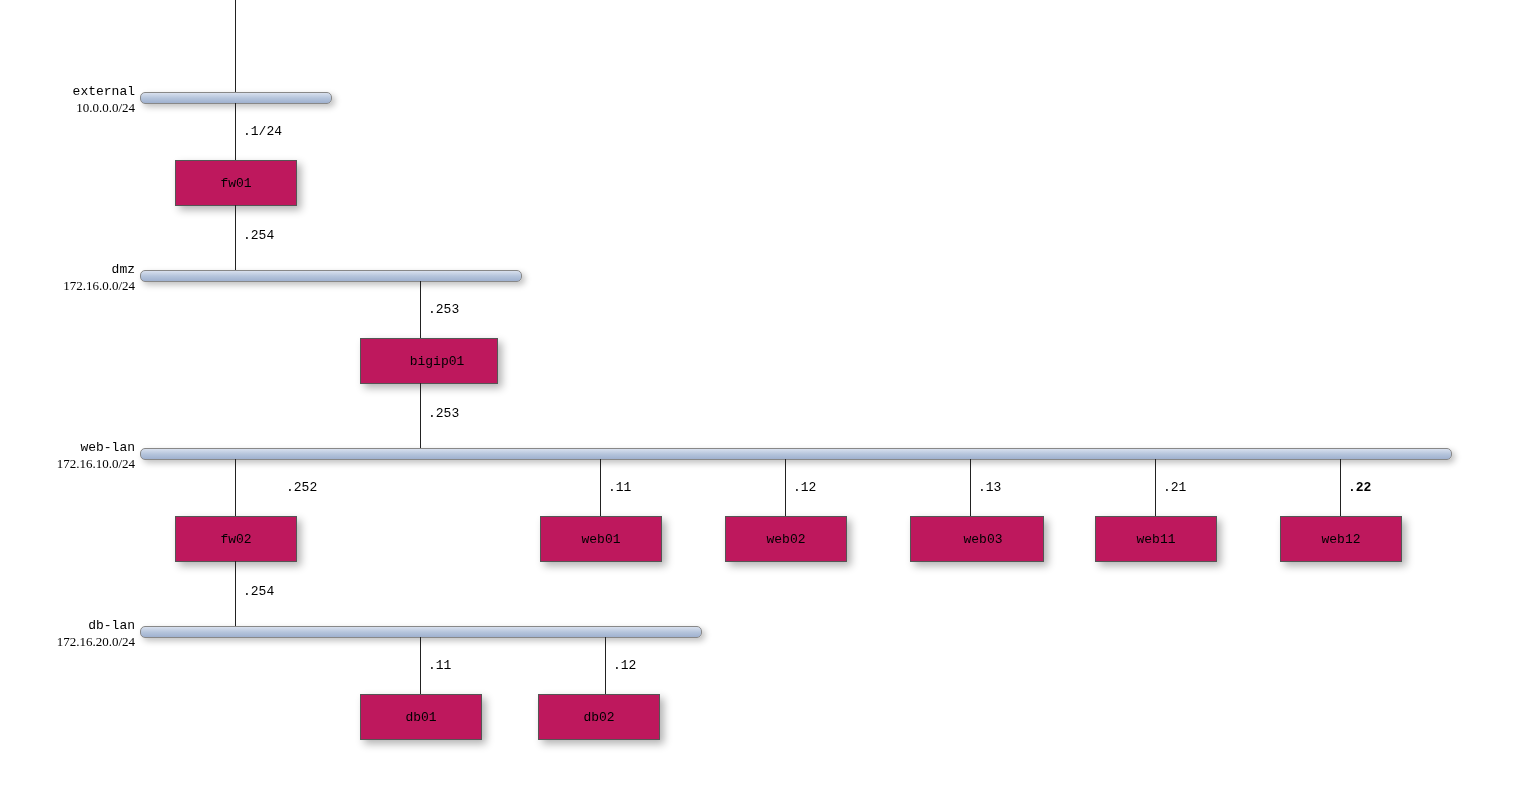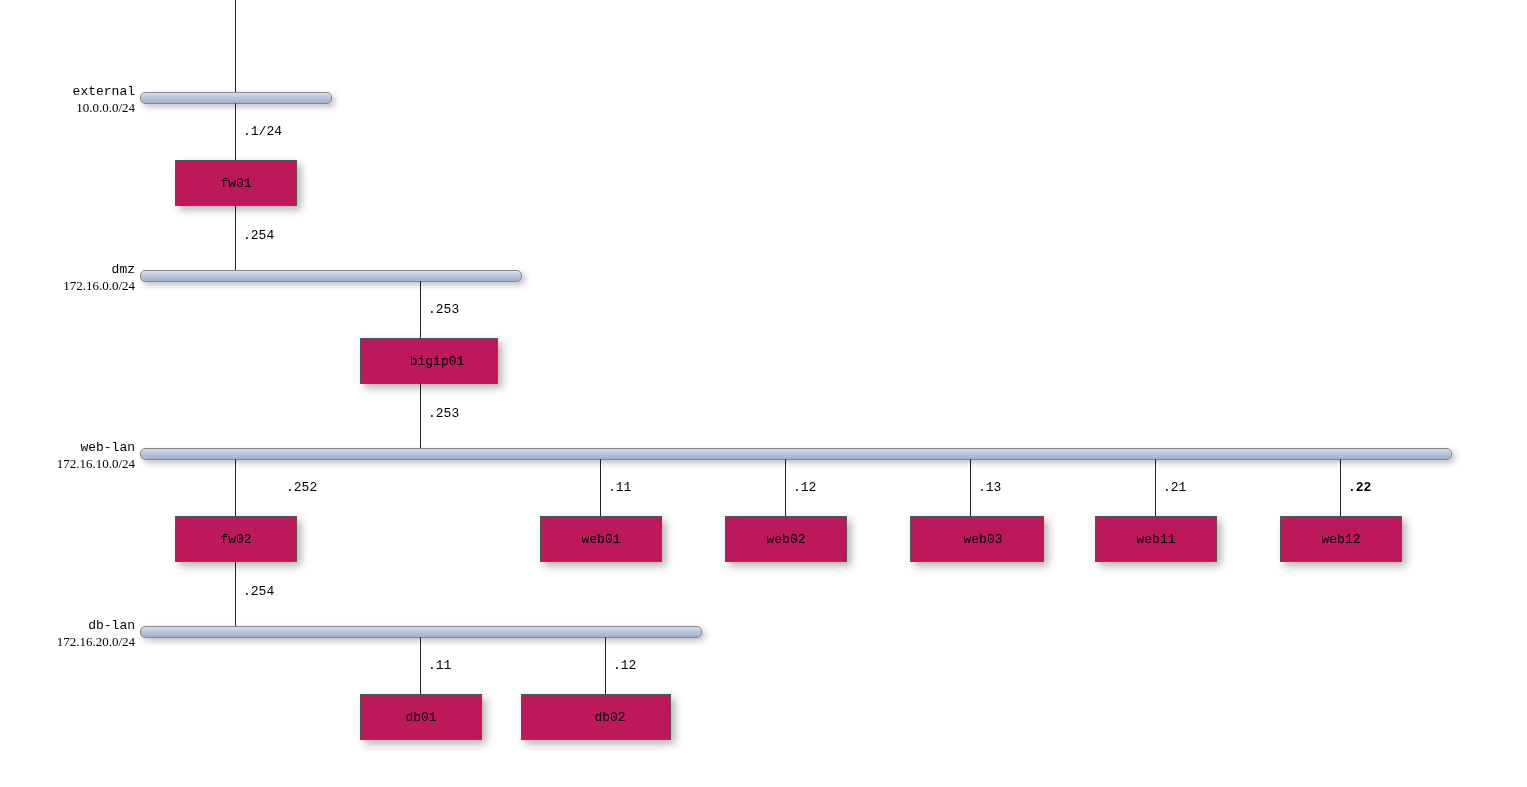--- a/index.html
+++ b/index.html
@@ -101,21 +101,21 @@
 <div class="node" style="left:1095px; top:516px;">
   <span>web11</span>
 </div>
 <div class="node" style="left:1280px; top:516px;">
   <span>web12</span>
 </div>
 
 <div class="node" style="left:360px; top:694px;">
   <span>db01</span>
 </div>
-<div class="node" style="left:521px; top:694px;padding-left:28px;">
+<div class="node" style="left:538px; top:694px;">
   <span>db02</span>
 </div>
 
 <div class="vline" style="left:235px; top:0px;   height:92px;"></div>
 <div class="vline" style="left:235px; top:103px; height:57px;"></div>
 <div class="vline" style="left:235px; top:205px; height:65px;"></div>
 
 <div class="vline" style="left:420px; top:281px; height:57px;"></div>
 <div class="vline" style="left:420px; top:383px; height:65px;"></div>
 

